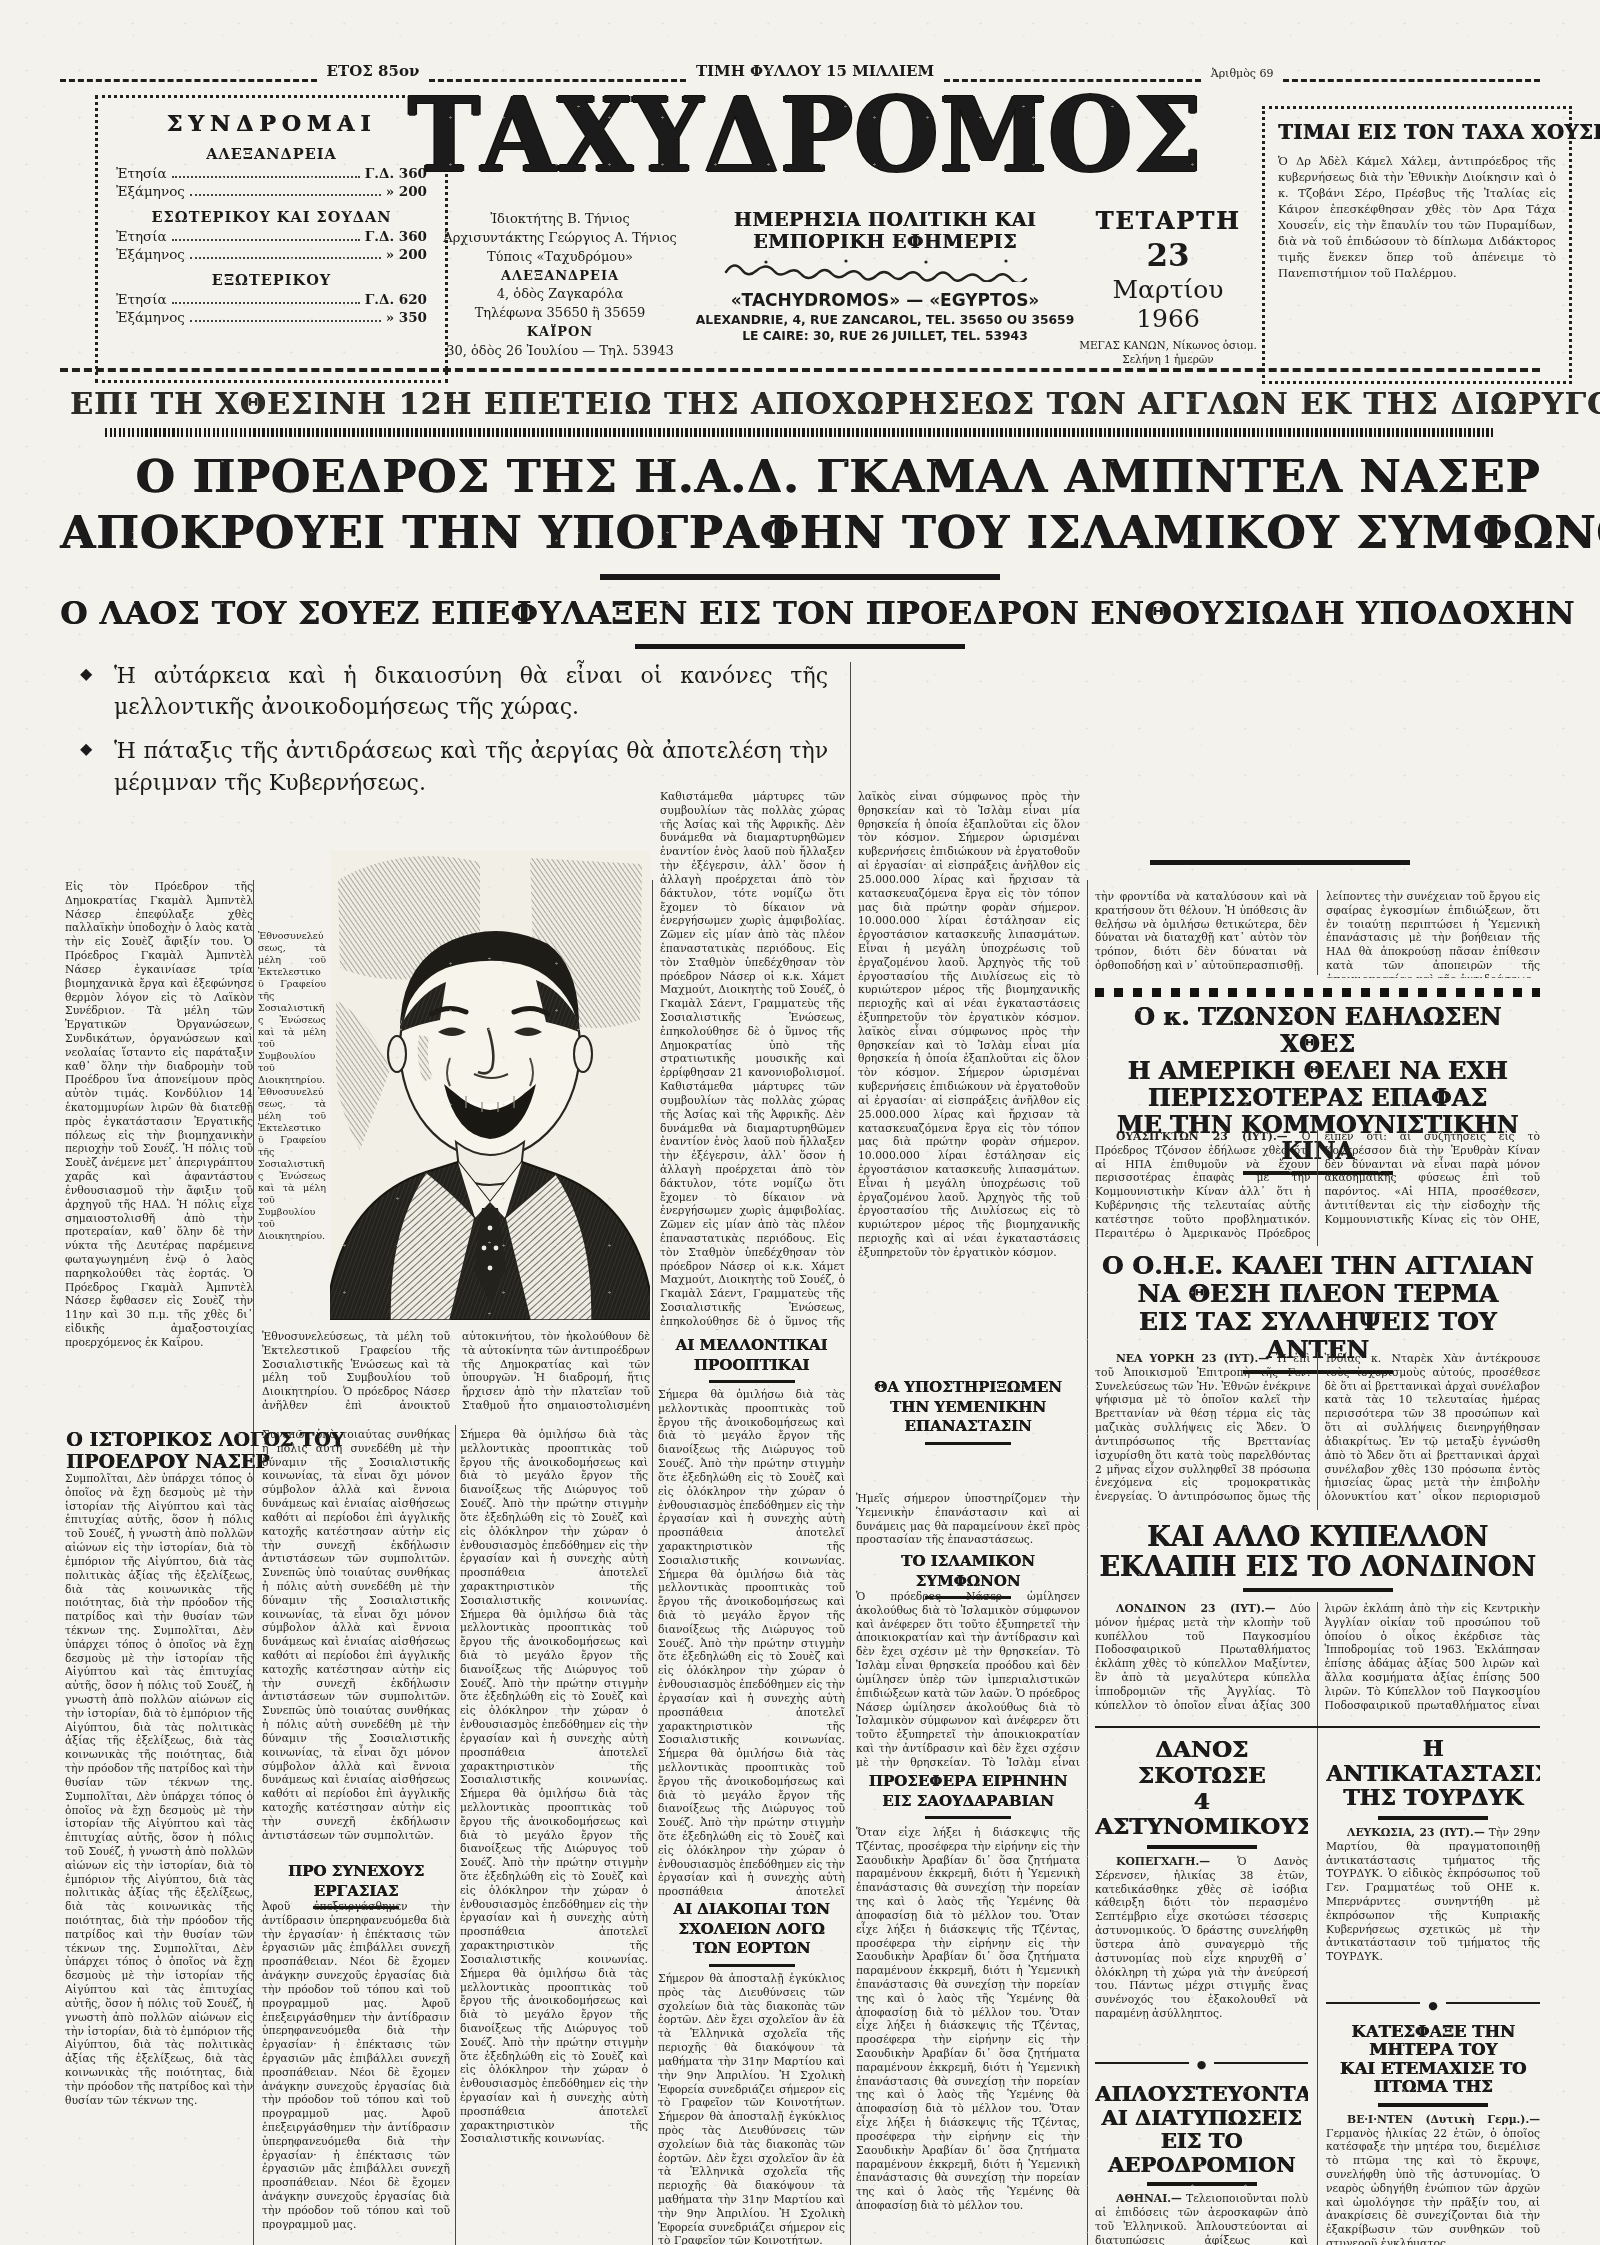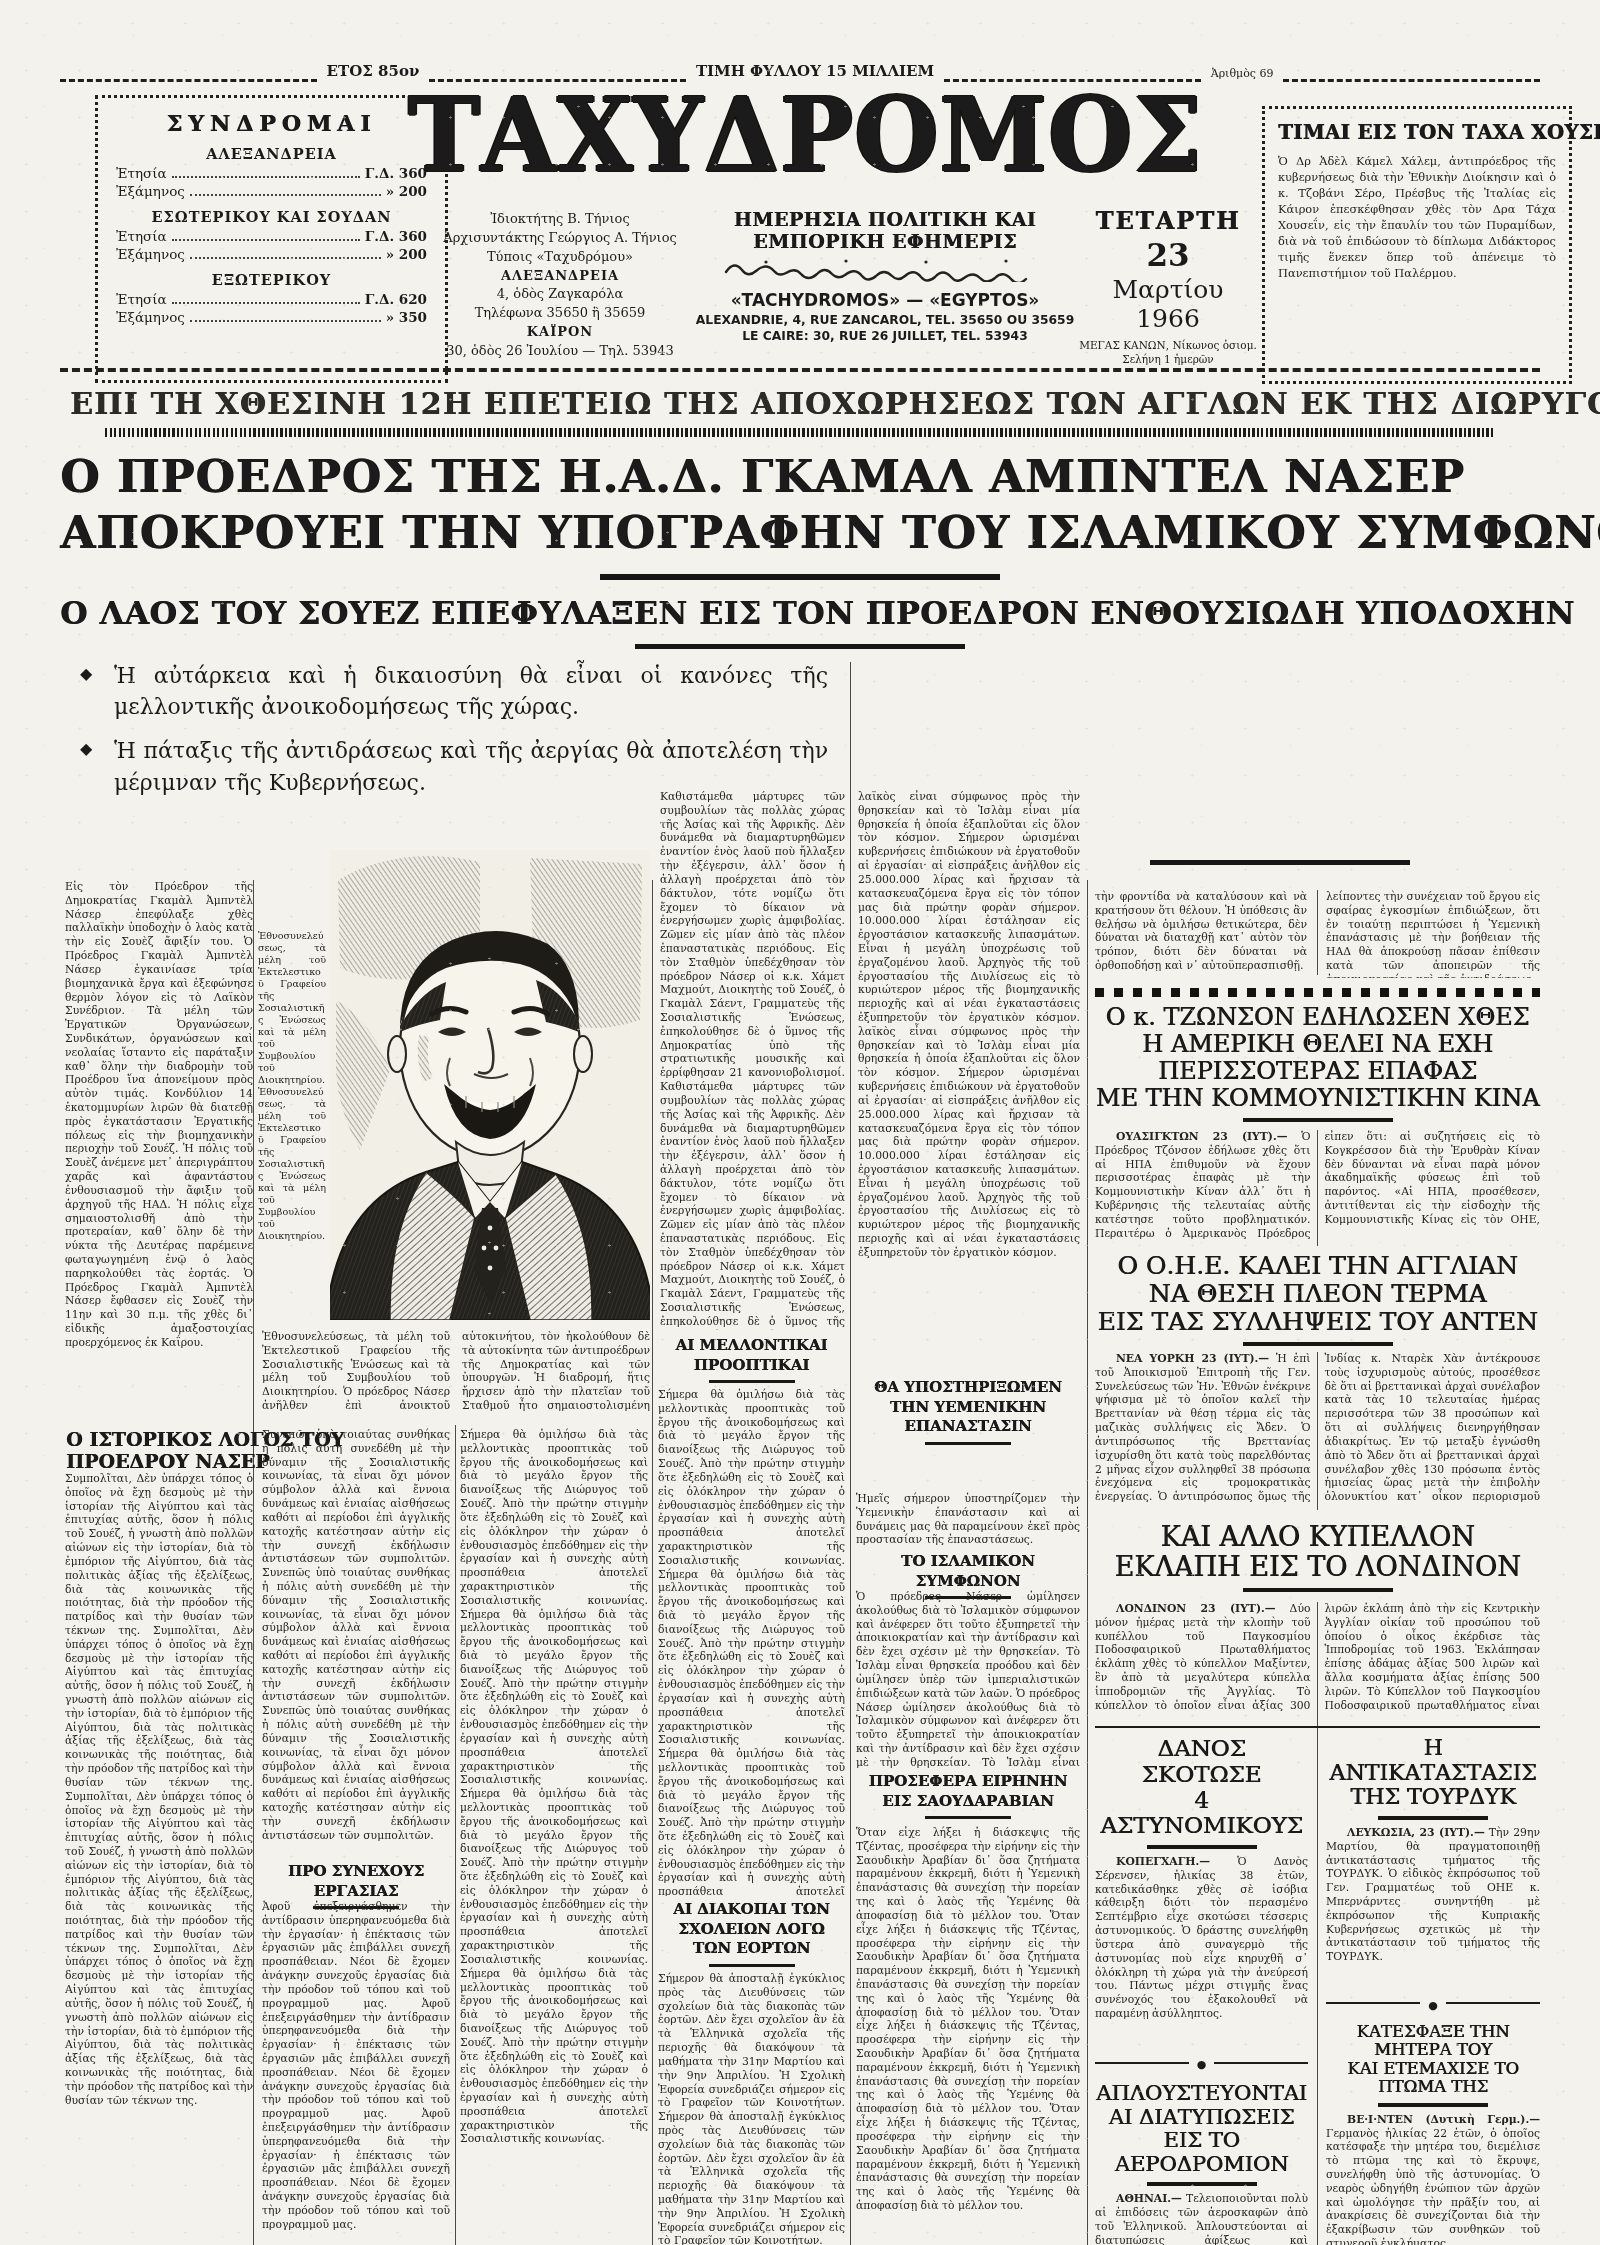--- a/index.html
+++ b/index.html
@@ -43,32 +43,32 @@
   #dateblock .num{font-size:31px;font-weight:bold;margin-top:2px;}
   #dateblock .my{font-size:25px;margin-top:2px;}
   #dateblock .sm{font-size:10.5px;margin-top:6px;line-height:1.3;}
   #honorsbox{padding:12px 13px 8px;}
   #honorsbox .bxtitle{font-weight:bold;font-size:19.5px;text-align:center;letter-spacing:.5px;
       text-shadow:.8px 0 #111;margin-bottom:10px;white-space:nowrap;}
   #honorsbox .txt{font-size:11.4px;line-height:1.4;}
   
   #banner{font-weight:bold;text-align:center;font-size:30px;letter-spacing:1.2px;color:#2c2b27;
      text-shadow:.5px 0 #2c2b27;white-space:nowrap;}
-  .head-xl{font-weight:bold;text-align:left;font-size:45px;line-height:1.1;letter-spacing:1px;
+  .head-xl{font-weight:bold;text-align:right;font-size:45px;line-height:1.1;letter-spacing:1px;
      text-shadow:1px 0 #131210;white-space:nowrap;}
   #subheadline{font-weight:bold;text-align:center;font-size:31.5px;letter-spacing:.5px;
      text-shadow:.6px 0 #131210;white-space:nowrap;}
   
   .bullet{position:relative;padding-left:36px;margin-bottom:13px;font-size:22px;line-height:1.42;text-align:justify;}
   .bullet::before{content:"◆";position:absolute;left:2px;top:3px;font-size:16px;}
   
   .mini{font-weight:bold;text-align:center;font-size:15px;line-height:1.3;text-shadow:.4px 0 #111;}
   .mini::after{content:"";display:block;width:86px;height:3px;background:#191814;margin:5px auto 0;}
   
-  .railhead{font-weight:normal;text-align:center;line-height:1.12;text-shadow:.7px 0 #111;}
+  .railhead{font-weight:bold;text-align:center;line-height:1.12;text-shadow:.7px 0 #111;}
   .cols2{column-count:2;column-gap:14px;column-rule:1px solid #4b4a44;}
   .dotsep{display:flex;align-items:center;gap:8px;margin:10px 0;}
   .dotsep::before,.dotsep::after{content:"";flex:1;border-top:2px solid #1d1c18;}
   .dotsep .dotmid::before{content:"●";font-size:11px;line-height:0;}
   .smallrule{height:4px;background:#171611;margin:6px auto;}
 </style>
 </head>
 <body>
 
 <div id="page">

